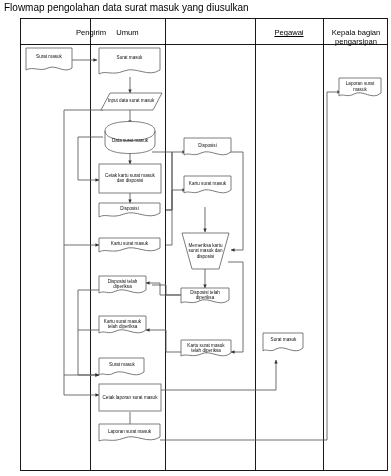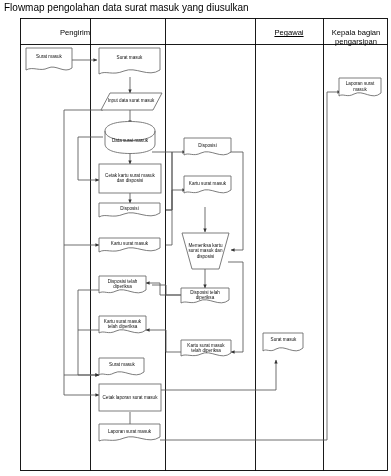--- a/index.html
+++ b/index.html
@@ -162,21 +162,22 @@
 
       <rect x="99" y="384" width="62" height="27"></rect>
 
       <path d="M99,424 H160 V437 C148,445 136,433 124,438 C112,443 106,438 99,441 Z"></path>
 
       <path d="M339,78 H381 V93 C372,101 363,89 354,94 C347,98 343,93 339,96 Z"></path>
 
     </g>
   </svg>
 
-  <div class="hdr" style="left:20px;top:22px;width:70px;height:22px;padding-left:20px;">Pengirim</div>
+  <div class="hdr" style="left:36px;top:22px;width:70px;height:22px;padding-left:20px;">Pengirim</div>
+  <div class="hdr" style="left:90px;top:22px;width:75px;height:22px;">Umum</div>
   <div class="hdr" style="left:255px;top:22px;width:68px;height:22px;text-decoration:underline;">Pegawai</div>
   <div class="hdr" style="left:324px;top:20px;width:64px;height:34px;">Kepala bagian pengarsipan</div>
 
   <div class="lbl" style="left:26px;top:49px;width:46px;height:16px;">Surat masuk</div>
 
   <div class="lbl" style="left:100px;top:49px;width:59px;height:18px;">Surat masuk</div>
 
   <div class="lbl" style="left:103px;top:94px;width:56px;height:14px;">Input data surat masuk</div>
 
   <div class="lbl" style="left:108px;top:133px;width:44px;height:16px;">Data surat masuk</div>

